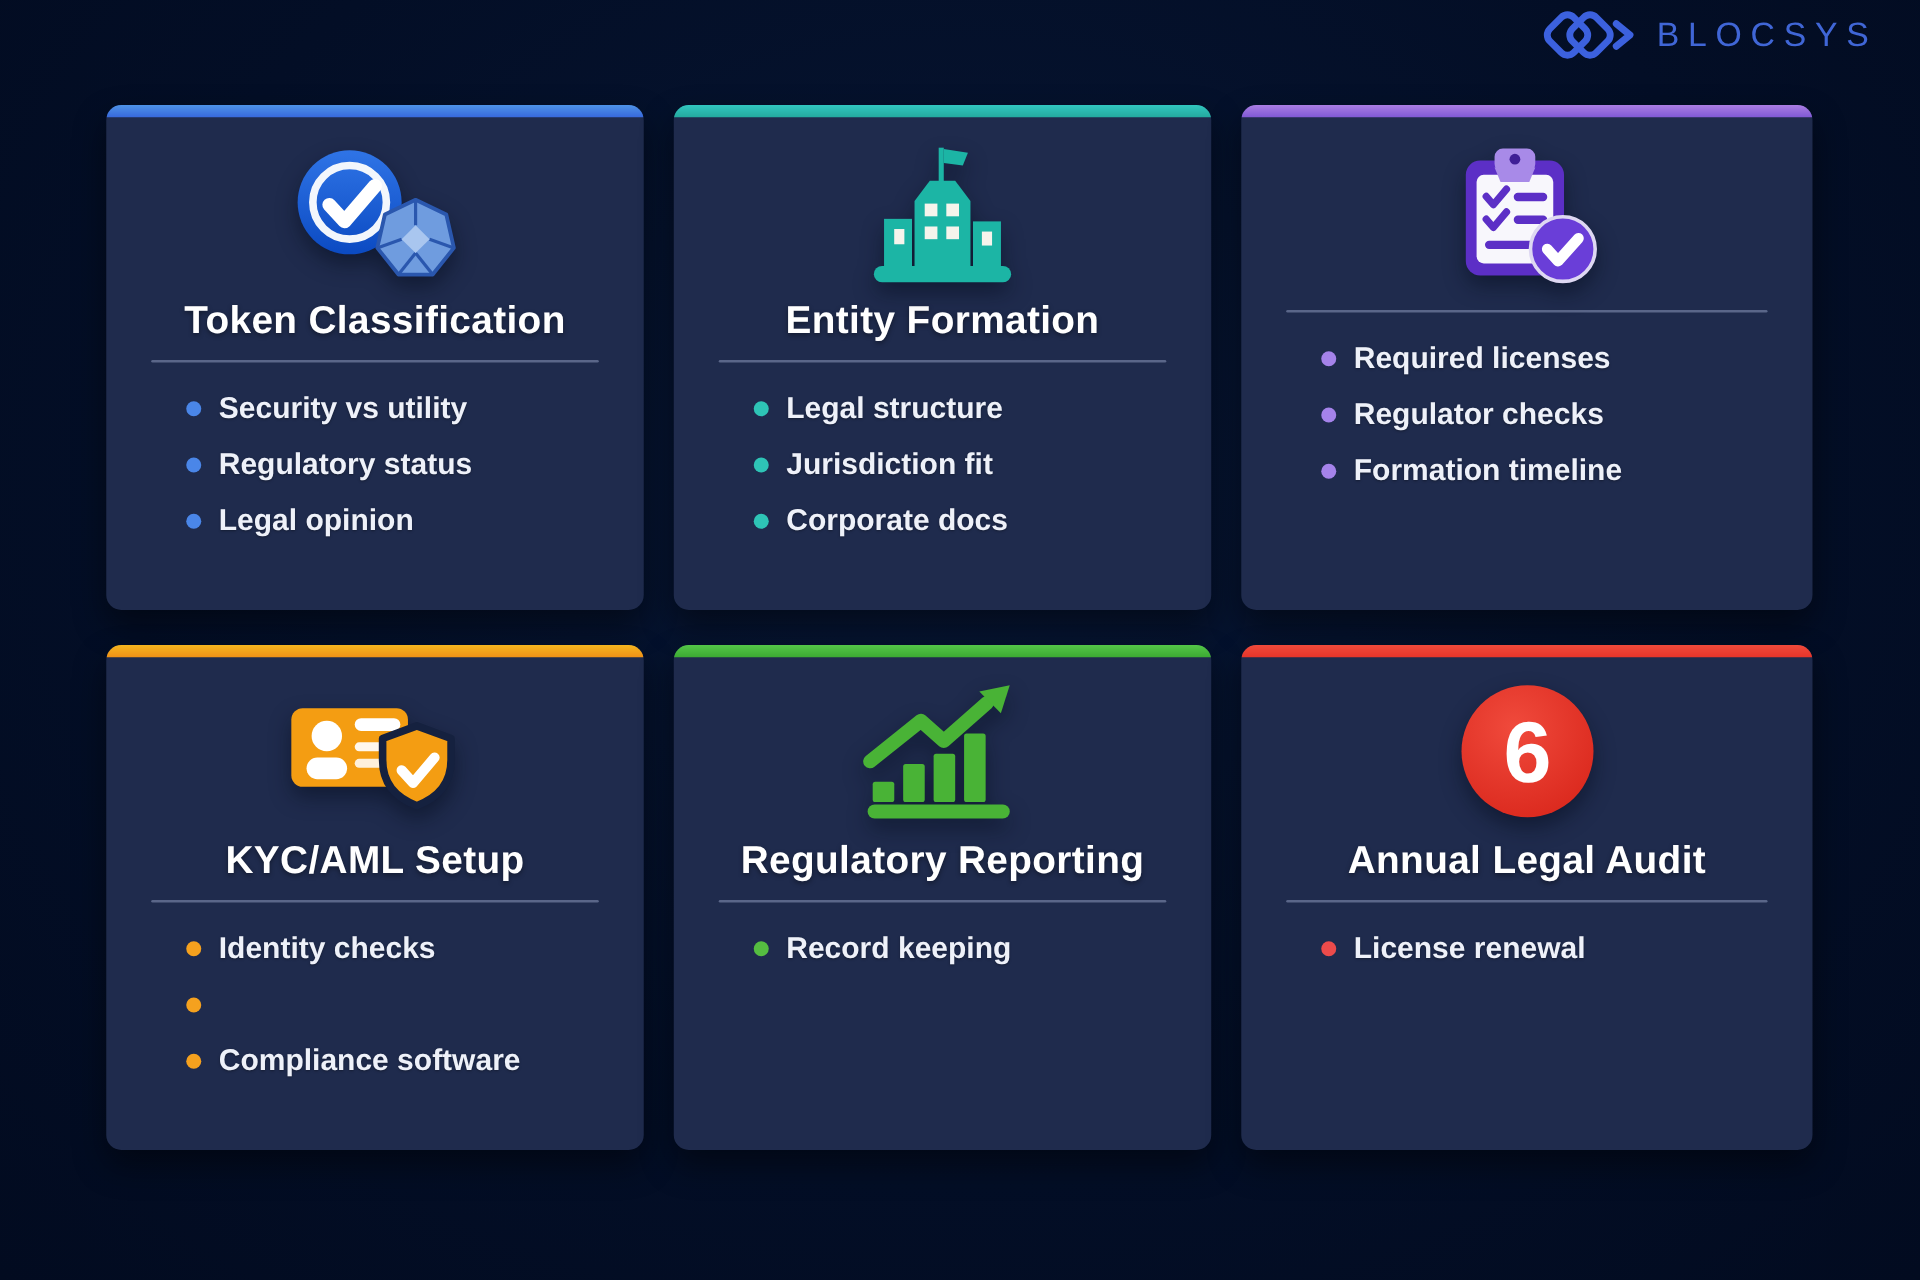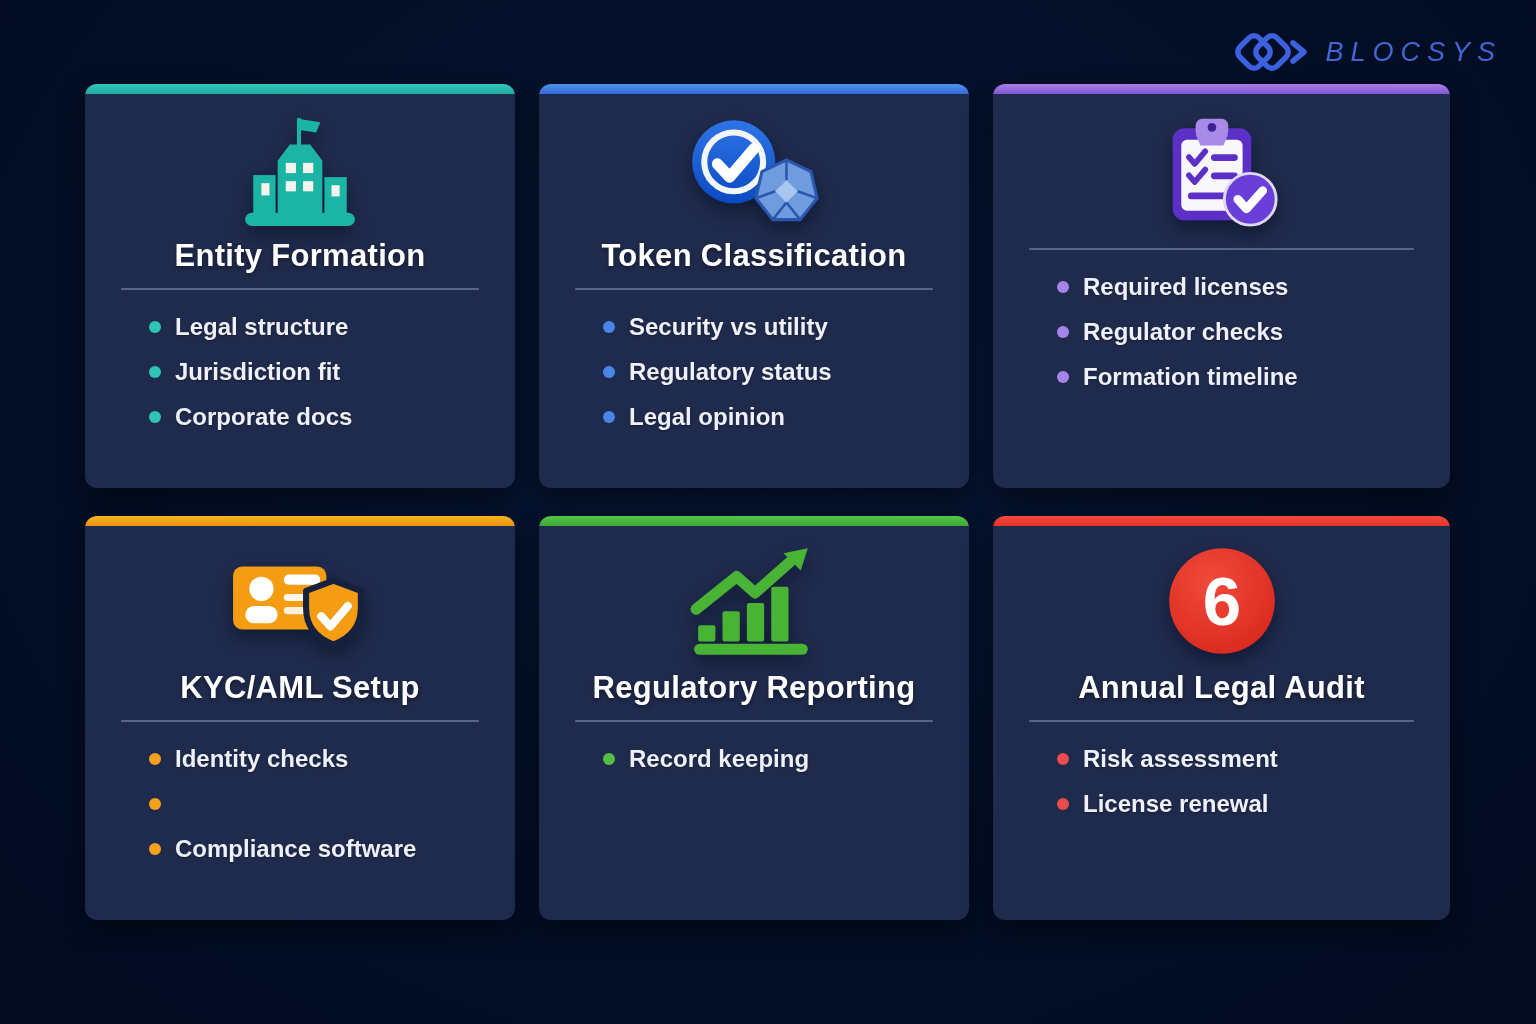--- a/index.html
+++ b/index.html
@@ -6,21 +6,21 @@
   html,body { width:1536px; height:1024px; overflow:hidden; }
   body {
     font-family:"Liberation Sans","DejaVu Sans",sans-serif;
     background:#02102a;
   }
   .page {
     position:relative; width:1536px; height:1024px;
     background:radial-gradient(ellipse at 50% 38%, #071634 0%, #030e26 62%, #020b20 100%);
   }
   
-  .logo { position:absolute; top:24px; right:34px; display:flex; align-items:center; gap:10px;font-style:italic; }
+  .logo { position:absolute; top:0; right:34px; display:flex; align-items:center; gap:10px; }
   .logo-text { font-size:27px; letter-spacing:7px; color:#4066d6; font-weight:400; }
   
   .grid {
     position:absolute; left:85px; top:84px;
     display:grid; grid-template-columns:430px 430px 457px; grid-template-rows:404px 404px;
     gap:28px 24px;
   }
   .card {
     position:relative; background:#1f2b4d; border-radius:12px; overflow:hidden;
     box-shadow:0 12px 26px rgba(0,0,0,.45);
@@ -52,60 +52,20 @@
       <g fill="none" stroke="#3c61de" stroke-width="5.5" stroke-linejoin="round">
         <rect x="-13.5" y="-13.5" width="27" height="27" rx="7" transform="translate(23,28) rotate(45)"></rect>
         <rect x="-13.5" y="-13.5" width="27" height="27" rx="7" transform="translate(41,28) rotate(45)"></rect>
         <path d="M62,19 l11,9 l-11,9" stroke-linecap="round"></path>
       </g>
     </svg>
     <span class="logo-text">BLOCSYS</span>
   </div>
 
   <div class="grid">
-
-    <div class="card" style="--accent: #27b1a7; --bullet: #2ec4b6;">
-      <div class="accent-bar"></div>
-      <div class="icon-wrap">
-        <svg width="122" height="112" viewBox="0 0 120 110">
-          <g fill="#1cb5a5">
-            <rect x="57" y="4" width="4" height="28"></rect>
-            <polygon points="61,5 80,8 76,18 61,16"></polygon>
-            <polygon points="38,100 38,46 50,30 70,30 82,46 82,100"></polygon>
-            <rect x="14" y="60" width="22" height="40"></rect>
-            <rect x="84" y="62" width="22" height="38"></rect>
-            <rect x="6" y="97" width="108" height="13" rx="6.5"></rect>
-          </g>
-          <g fill="#f6f4ec">
-            <rect x="46" y="48" width="10" height="10"></rect>
-            <rect x="63" y="48" width="10" height="10"></rect>
-            <rect x="46" y="66" width="10" height="10"></rect>
-            <rect x="63" y="66" width="10" height="10"></rect>
-            <rect x="22" y="68" width="8" height="12"></rect>
-            <rect x="91" y="70" width="8" height="11"></rect>
-          </g>
-        </svg>
-      </div>
-      <div class="card-title">Entity Formation</div>
-      <div class="divider"></div>
-      <ul class="items">
-        <li>
-            <span class="dot"></span>
-            <span>Legal structure</span>
-          </li>
-        <li>
-            <span class="dot"></span>
-            <span>Jurisdiction fit</span>
-          </li>
-        <li>
-            <span class="dot"></span>
-            <span>Corporate docs</span>
-          </li>
-      </ul>
-    </div>
 
     <div class="card" style="--accent: #3d73de; --bullet: #4a86e8;">
       <div class="accent-bar"></div>
       <div class="icon-wrap">
         <svg width="137" height="112" viewBox="0 0 135 110">
           <defs>
             <linearGradient id="blu" x1="0" y1="0" x2="0" y2="1">
               <stop offset="0" stop-color="#2f74e6"></stop>
                 <stop offset="1" stop-color="#0b4ac2"></stop>
             </linearGradient>
@@ -137,20 +97,60 @@
             <span class="dot"></span>
             <span>Regulatory status</span>
           </li>
         <li>
             <span class="dot"></span>
             <span>Legal opinion</span>
           </li>
       </ul>
     </div>
 
+    <div class="card" style="--accent: #27b1a7; --bullet: #2ec4b6;">
+      <div class="accent-bar"></div>
+      <div class="icon-wrap">
+        <svg width="122" height="112" viewBox="0 0 120 110">
+          <g fill="#1cb5a5">
+            <rect x="57" y="4" width="4" height="28"></rect>
+            <polygon points="61,5 80,8 76,18 61,16"></polygon>
+            <polygon points="38,100 38,46 50,30 70,30 82,46 82,100"></polygon>
+            <rect x="14" y="60" width="22" height="40"></rect>
+            <rect x="84" y="62" width="22" height="38"></rect>
+            <rect x="6" y="97" width="108" height="13" rx="6.5"></rect>
+          </g>
+          <g fill="#f6f4ec">
+            <rect x="46" y="48" width="10" height="10"></rect>
+            <rect x="63" y="48" width="10" height="10"></rect>
+            <rect x="46" y="66" width="10" height="10"></rect>
+            <rect x="63" y="66" width="10" height="10"></rect>
+            <rect x="22" y="68" width="8" height="12"></rect>
+            <rect x="91" y="70" width="8" height="11"></rect>
+          </g>
+        </svg>
+      </div>
+      <div class="card-title">Entity Formation</div>
+      <div class="divider"></div>
+      <ul class="items">
+        <li>
+            <span class="dot"></span>
+            <span>Legal structure</span>
+          </li>
+        <li>
+            <span class="dot"></span>
+            <span>Jurisdiction fit</span>
+          </li>
+        <li>
+            <span class="dot"></span>
+            <span>Corporate docs</span>
+          </li>
+      </ul>
+    </div>
+
     <div class="card" style="--accent: #8a62d8; --bullet: #a583ea;">
       <div class="accent-bar"></div>
       <div class="icon-wrap">
         <svg width="130" height="115" viewBox="0 0 135 120">
           <rect x="16" y="16" width="82" height="96" rx="12" fill="#5c2fc6"></rect>
           <rect x="25" y="28" width="64" height="74" rx="6" fill="#f8f7fc"></rect>
           <path d="M40,22 h34 l-5,12 h-24 z" fill="#a88ae8"></path>
           <rect x="40" y="6" width="34" height="20" rx="7" fill="#a88ae8"></rect>
           <circle cx="57" cy="15" r="4.5" fill="#3f1f96"></circle>
           <g stroke="#5c2fc6" stroke-width="6" stroke-linecap="round" stroke-linejoin="round" fill="none">
@@ -251,23 +251,19 @@
           </defs>
           <circle cx="65" cy="54" r="52" fill="url(#red6)"></circle>
           <text x="65" y="78" text-anchor="middle" font-size="68" font-weight="800" font-family="Liberation Sans, DejaVu Sans, sans-serif" fill="#ffffff">6</text>
         </svg>
       </div>
       <div class="card-title">Annual Legal Audit</div>
       <div class="divider"></div>
       <ul class="items">
         <li>
             <span class="dot"></span>
-            <span>Risk assessment</span>
-          </li>
-        <li>
-            <span class="dot"></span>
             <span>License renewal</span>
           </li>
       </ul>
     </div>
 
   </div>
 </div>
 
 </body></html>

